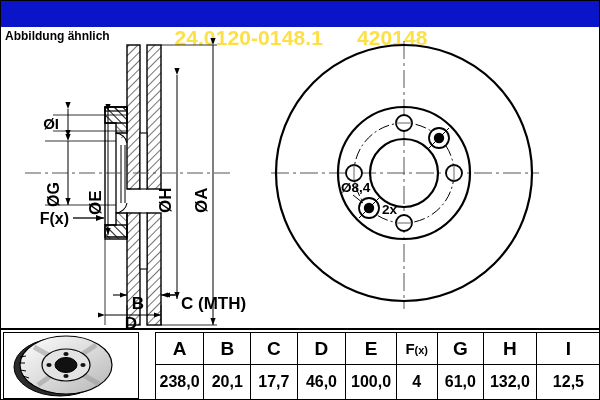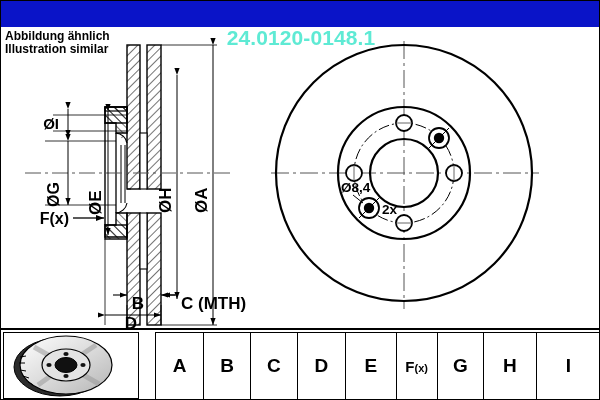--- a/index.html
+++ b/index.html
@@ -5,21 +5,21 @@
   html,body{margin:0;padding:0;background:#fff;}
   body{width:600px;height:400px;overflow:hidden;
        font-family:"Liberation Sans",sans-serif;}
   #page{position:relative;width:600px;height:400px;background:#ffffff;
         border:1px solid #000;box-sizing:border-box;overflow:hidden;}
 
   
   #header{position:absolute;left:0;top:0;width:600px;height:26px;
           background:#0a14c8;display:flex;align-items:center;
           justify-content:center;gap:34px;}
-  #header .htxt{color:#5eead4;font-size:21px;font-weight:bold;
+  #header .htxt{color:#fde047;font-size:21px;font-weight:bold;
           letter-spacing:0.1px;line-height:21px;margin-top:47px;}
 
   
   #notice{position:absolute;left:4px;top:29px;width:135px;
           font-size:12px;font-weight:bold;color:#000;line-height:12.5px;}
 
   
   #draw{position:absolute;left:0;top:26px;width:552px;height:300px;margin-top:10px;}
   #draw svg{display:block;}
 
@@ -41,25 +41,25 @@
   #tbl td.pad{border-top:none;border-bottom:none;border-left:none;}
   .fx-sub{font-size:11px;}
 </style>
 </head>
 <body>
 
 <div id="page">
 
   <div id="header">
     <span class="htxt">24.0120-0148.1</span>
+    <span class="htxt">420148</span>
   </div>
 
   <div id="notice">
     <div>Abbildung ähnlich</div>
-    <div>Illustration similar</div>
   </div>
 
 
   <div id="draw">
     <svg width="600" height="300" viewBox="0 0 600 300">
       <defs>
         <pattern id="hatchR" width="6" height="6" patternTransform="rotate(45)" patternUnits="userSpaceOnUse">
           <line x1="0" y1="0" x2="0" y2="6" stroke="#000" stroke-width="1.1"></line>
         </pattern>
         <pattern id="hatchL" width="6" height="6" patternTransform="rotate(-45)" patternUnits="userSpaceOnUse">
@@ -261,16 +261,28 @@
         <td style="width:48px">A</td>
         <td style="width:46px">B</td>
         <td style="width:46px">C</td>
         <td style="width:48px">D</td>
         <td style="width:50px">E</td>
         <td style="width:40px;font-size:15px">F<span class="fx-sub">(x)</span></td>
         <td style="width:46px">G</td>
         <td style="width:52px">H</td>
         <td style="width:64px">I</td>
       </tr>
+      <tr class="vrow">
+        <td class="pad"></td>
+        <td>238,0</td>
+        <td>20,1</td>
+        <td>17,7</td>
+        <td>46,0</td>
+        <td>100,0</td>
+        <td>4</td>
+        <td>61,0</td>
+        <td>132,0</td>
+        <td>12,5</td>
+      </tr>
     </tbody>
       </table>
   </div>
 </div>
 
 </body></html>

